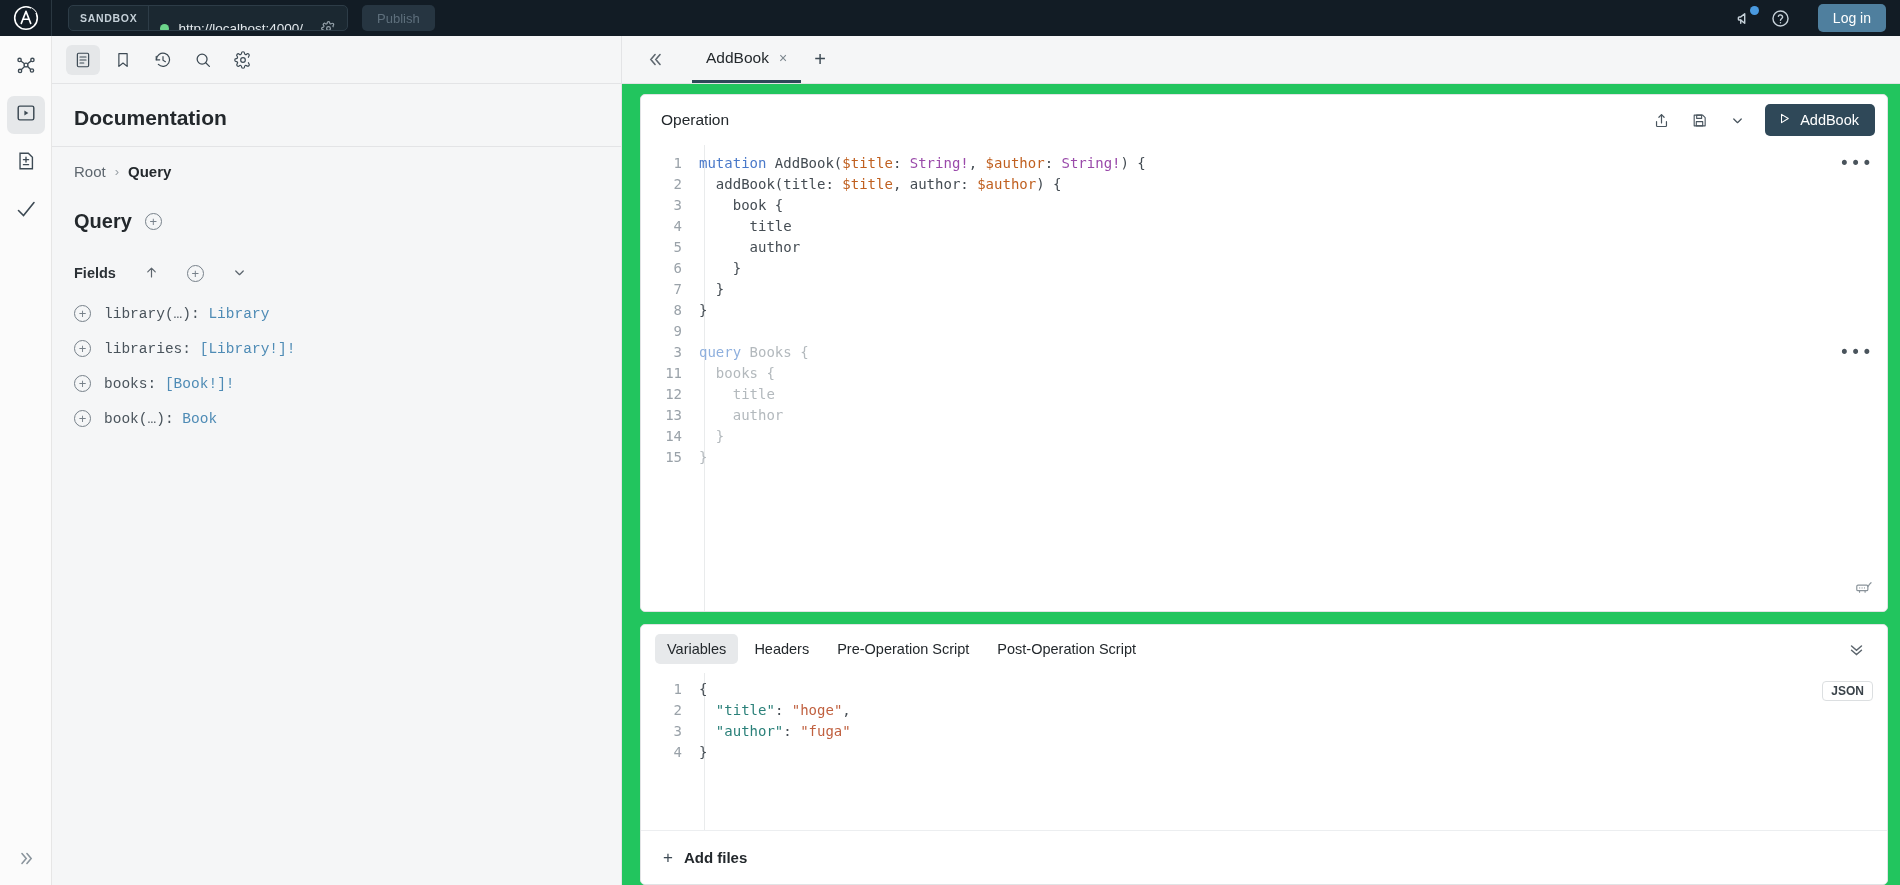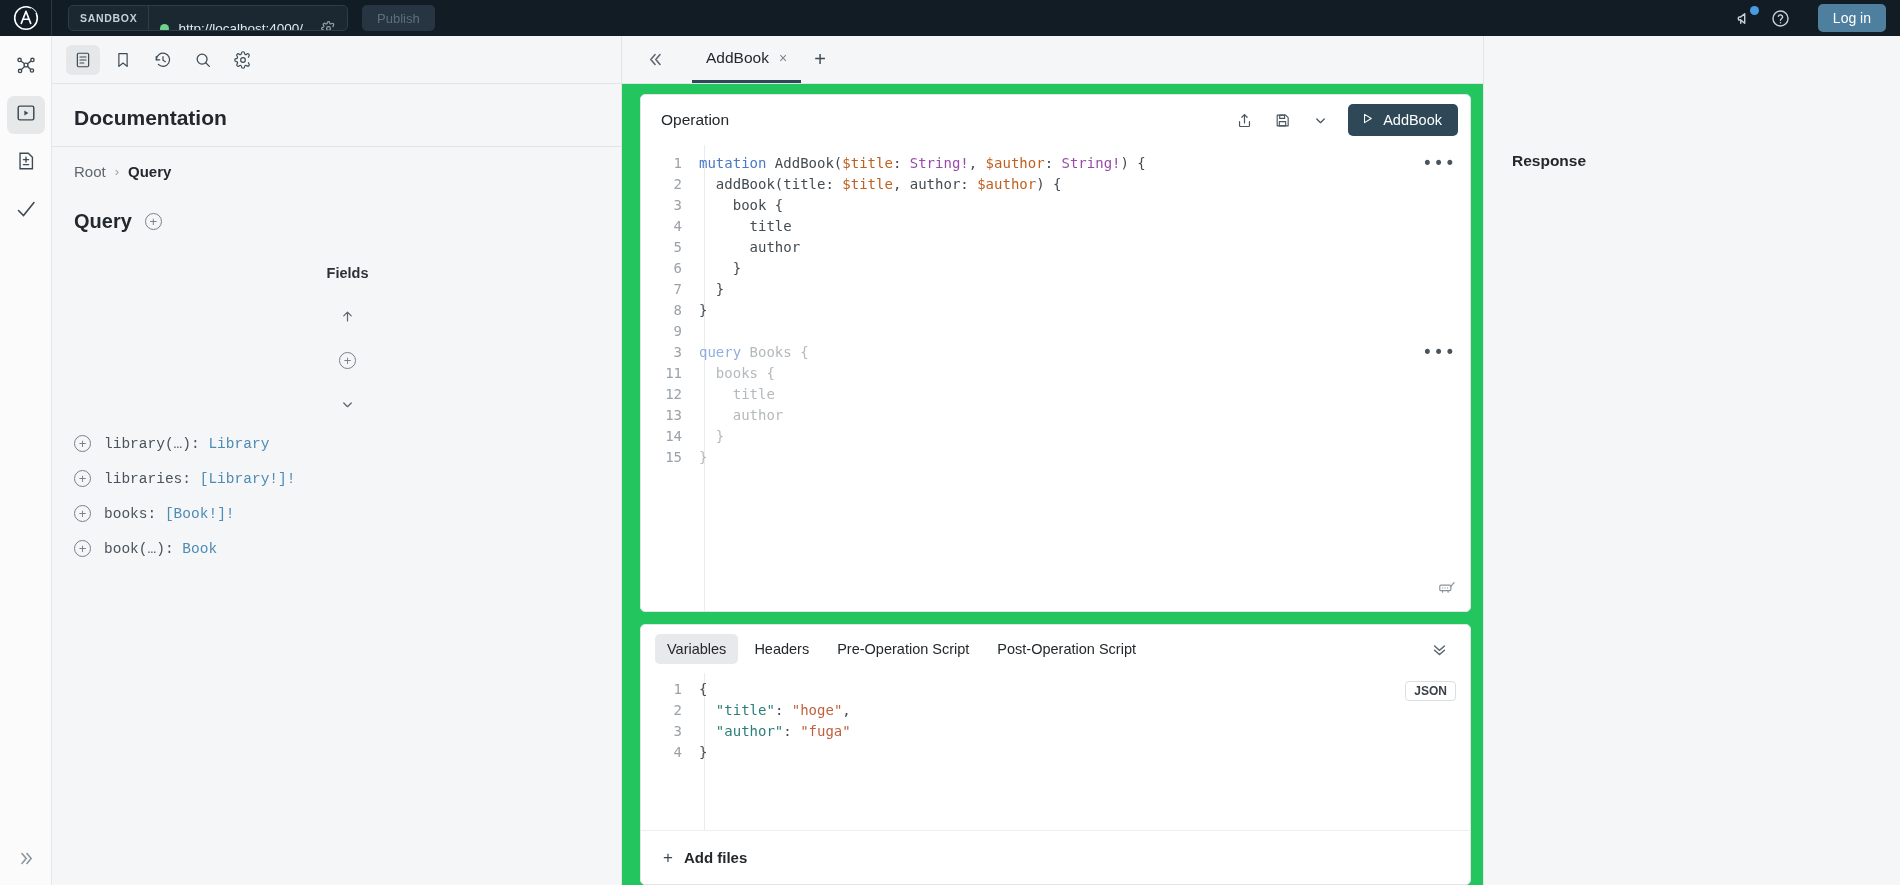--- a/index.html
+++ b/index.html
@@ -143,23 +143,22 @@
   }
   .section-title { font-size: 20px; font-weight: bold; color: #23282c; }
   .circ-plus {
     width: 17px; height: 17px; border-radius: 50%;
     border: 1.4px solid #77818a; color: #77818a;
     display: flex; align-items: center; justify-content: center;
     font-size: 13px; line-height: 1; cursor: pointer;
     font-family: "Liberation Sans", sans-serif;
   }
   .fields-head {
-    display: flex; align-items: center; gap: 28px;
+    display: flex; align-items: flex-start; gap: 28px;
     padding: 32px 0 0 22px;
-    flex-direction: column;
   }
   .fields-label { font-size: 14.5px; font-weight: bold; color: #2b3136; }
   .fields-ico { color: #5d666e; cursor: pointer; display:flex; align-items:center; }
   .field-list { padding: 14px 0 0 22px; }
   .field-row {
     display: flex; align-items: center; gap: 13px;
     padding: 9px 0;
     cursor: pointer;
   }
   .field-sig {
@@ -664,18 +663,15 @@
           <span class="json-badge">JSON</span>
         </div>
 
         <div class="addfiles-row">
           <span class="addfiles-plus">+</span>
           <span class="addfiles-label">Add files</span>
         </div>
       </div>
     </div>
 
-    <div class="respanel">
-      <div class="resp-title">Response</div>
-    </div>
 
   </div>
 </div>
 
 </body></html>

